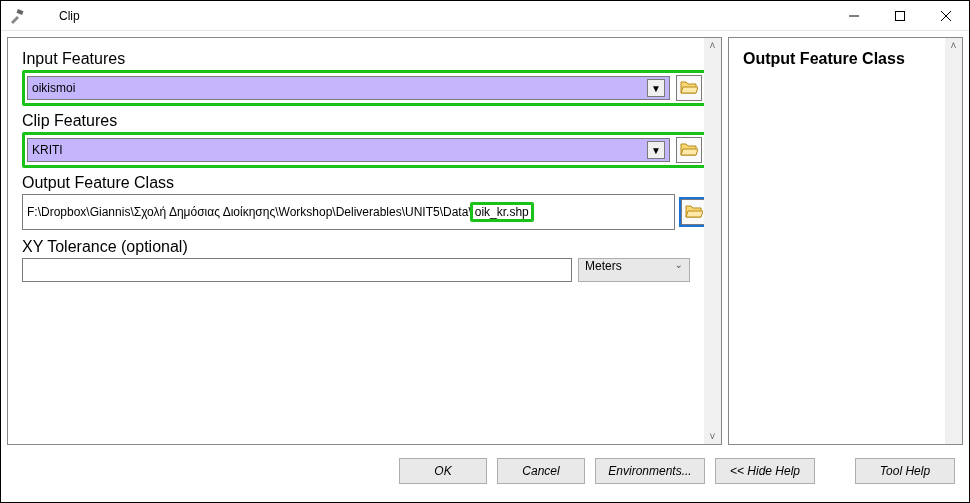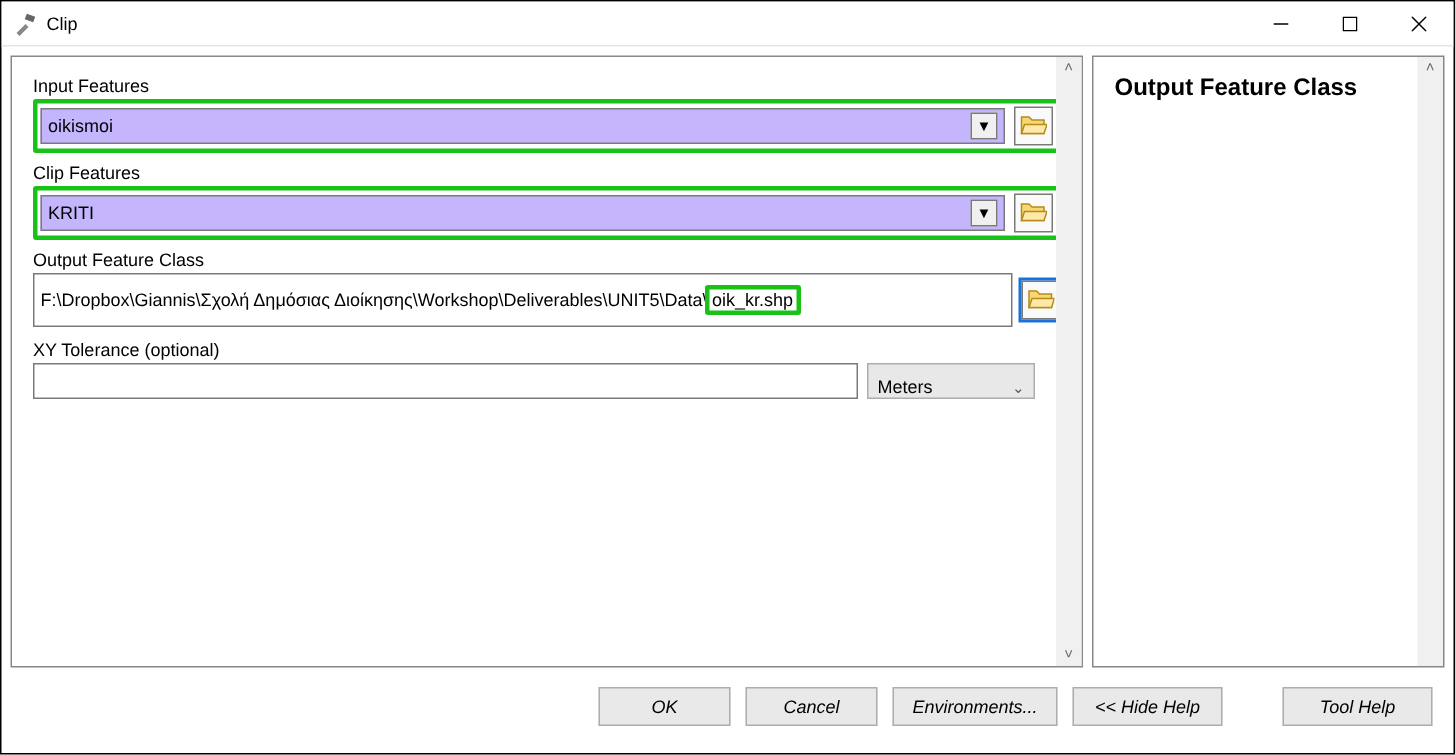--- a/index.html
+++ b/index.html
@@ -12,20 +12,21 @@
       overflow: hidden;
       border: 1px solid #000;
     }
     .titlebar {
       height: 30px;
       background: #fff;
       display: flex;
       align-items: center;
       padding-left: 8px;
       border-bottom: 1px solid #e5e5e5;
+      gap: 28px;
     }
     .titlebar .app-icon {
       width: 16px; height: 16px;
       margin-right: 6px;
     }
     .titlebar .title {
       font-size: 12px;
       flex: 1;
     }
     .win-controls {
@@ -93,21 +94,21 @@
       font-size: 16px;
       font-weight: bold;
     }
     .help-body {
       font-size: 13px;
       margin-top: 14px;
       line-height: 1.3;
     }
 
     .field-label {
-      font-size: 12px;
+      font-size: 16px;
       margin-bottom: 2px;
       color: #000;
     }
     .row {
       display: flex;
       align-items: center;
       gap: 6px;
       margin-bottom: 8px;
     }
     .highlight-wrap {
@@ -176,21 +177,21 @@
       height: 24px;
       border: 1px solid #7a7a7a;
       background: #fff;
     }
     .units-select {
       width: 112px;
       height: 24px;
       border: 1px solid #adadad;
       background: #e8e8e8;
       display: flex;
-      align-items: flex-end;
+      align-items: flex-start;
       justify-content: space-between;
       padding: 0 6px;
       font-size: 12px;
     }
     .units-arrow { font-size: 10px; color: #555; }
 
     .button-bar {
       height: 40px;
       display: flex;
       align-items: center;

